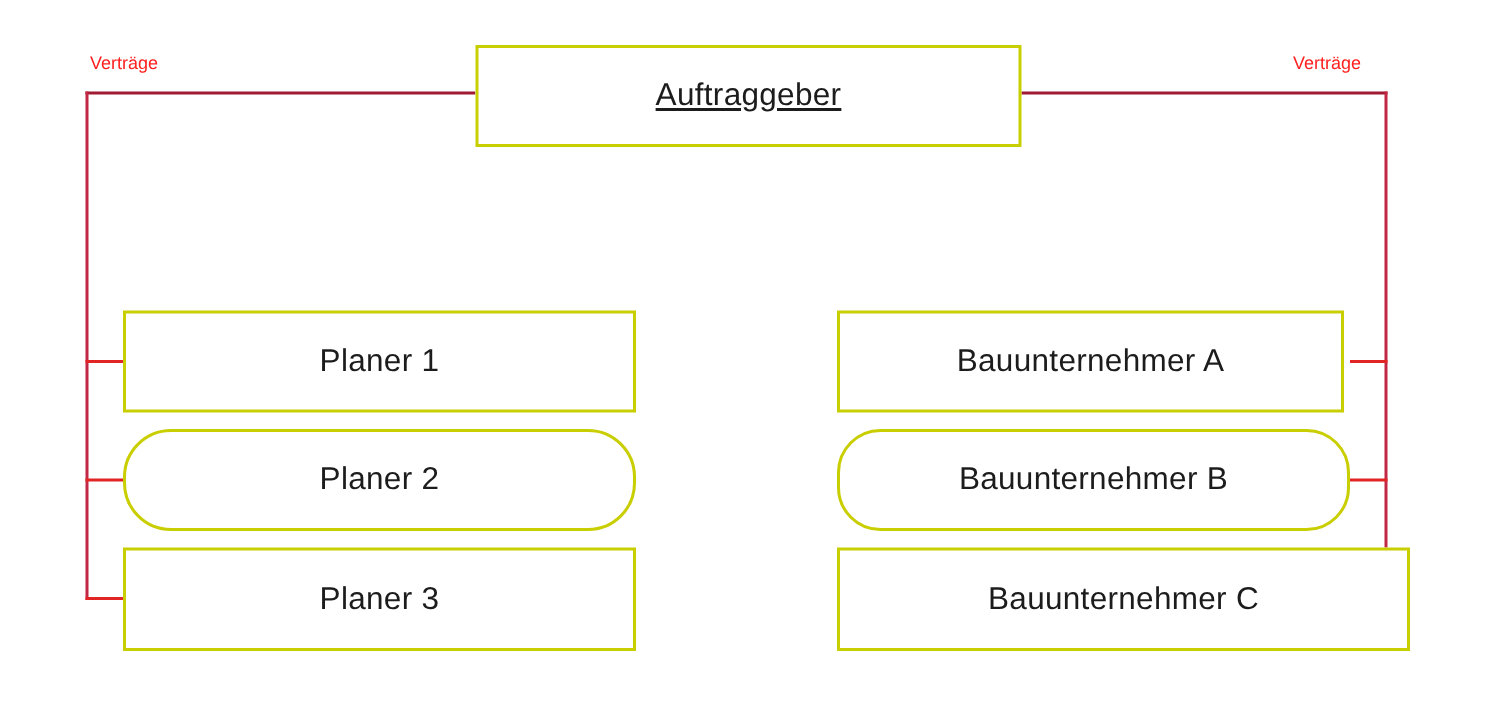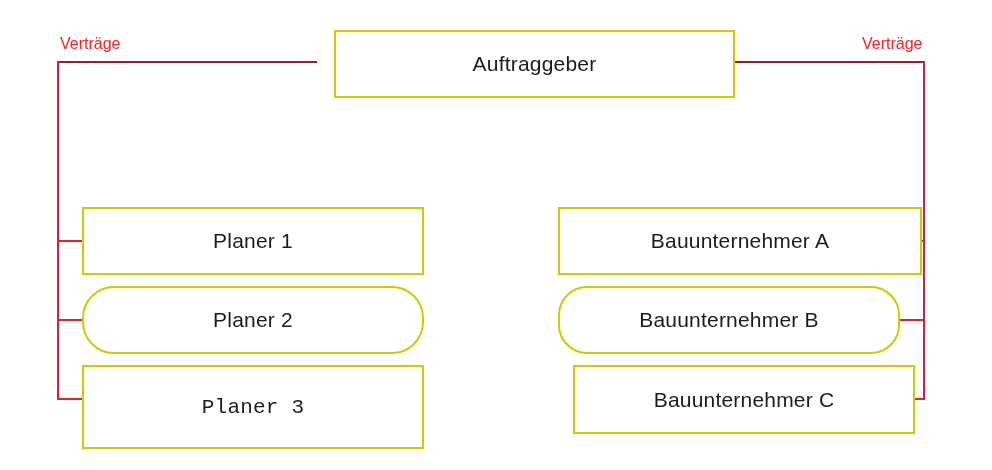--- a/index.html
+++ b/index.html
@@ -20,47 +20,47 @@
     box-sizing: border-box;
     border: 2px solid #c9ce00;
     background: #ffffff;
     display: flex;
     align-items: center;
     justify-content: center;
     font-size: 21px;
     color: #1c1c1c;
     letter-spacing: 0.2px;
   }
-  .node-client      { left: 334px; top: 30px;  width: 401px; height: 68px; }
+  .node-client      { left: 317px; top: 30px;  width: 364px; height: 68px; text-decoration: underline; }
   .node-planner-1   { left: 82px;  top: 207px; width: 342px; height: 68px; text-align: center; }
   .node-planner-2   { left: 82px;  top: 286px; width: 342px; height: 68px; border-radius: 32px; }
-  .node-planner-3   { left: 82px;  top: 365px; width: 342px; height: 84px; font-family: Liberation Mono, monospace; }
-  .node-contractor-1{ left: 558px; top: 207px; width: 364px; height: 68px; }
+  .node-planner-3   { left: 82px;  top: 365px; width: 342px; height: 69px; }
+  .node-contractor-1{ left: 558px; top: 207px; width: 338px; height: 68px; }
   .node-contractor-2{ left: 558px; top: 286px; width: 342px; height: 68px; border-radius: 29px; }
-  .node-contractor-3{ left: 558px; top: 365px; width: 342px; height: 69px; margin-left: 15px; }
+  .node-contractor-3{ left: 558px; top: 365px; width: 382px; height: 69px; }
 
   .line { position: absolute; }
   
   .h-top-left  { left: 57px;  top: 61px; width: 260px; height: 2px; background: #a01b32; }
   .h-top-right { left: 658px; top: 61px; width: 267px; height: 2px; background: #a01b32; }
   
   .v-left  { left: 57px;  top: 61px; width: 2px; height: 339px; background: #c22743; }
   .v-right { left: 923px; top: 61px; width: 2px; height: 339px; background: #c22743; }
   
   .stub { height: 2px; background: #e12424; }
   .stub-l1 { left: 57px;  top: 240px; width: 25px; }
   .stub-l2 { left: 57px;  top: 319px; width: 25px; }
   .stub-l3 { left: 57px;  top: 398px; width: 25px; }
   .stub-r1 { left: 900px; top: 240px; width: 25px; }
   .stub-r2 { left: 900px; top: 319px; width: 25px; }
   .stub-r3 { left: 900px; top: 398px; width: 25px; }
 
   .edge-label {
     position: absolute;
-    font-size: 16px;
+    font-size: 12px;
     color: #ff2020;
     white-space: nowrap;
   }
   .edge-label-left  { left: 60px;  top: 35px; }
   .edge-label-right { left: 862px; top: 35px; }
 </style>
 </head>
 <body>
 
 <div id="canvas">

